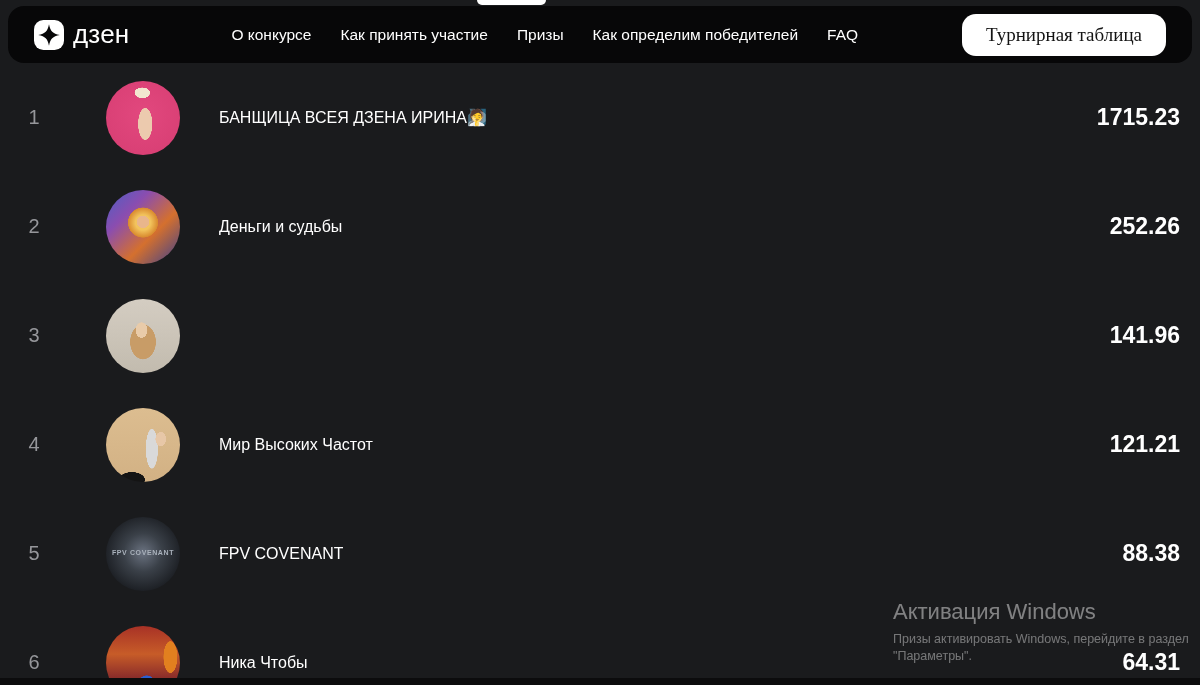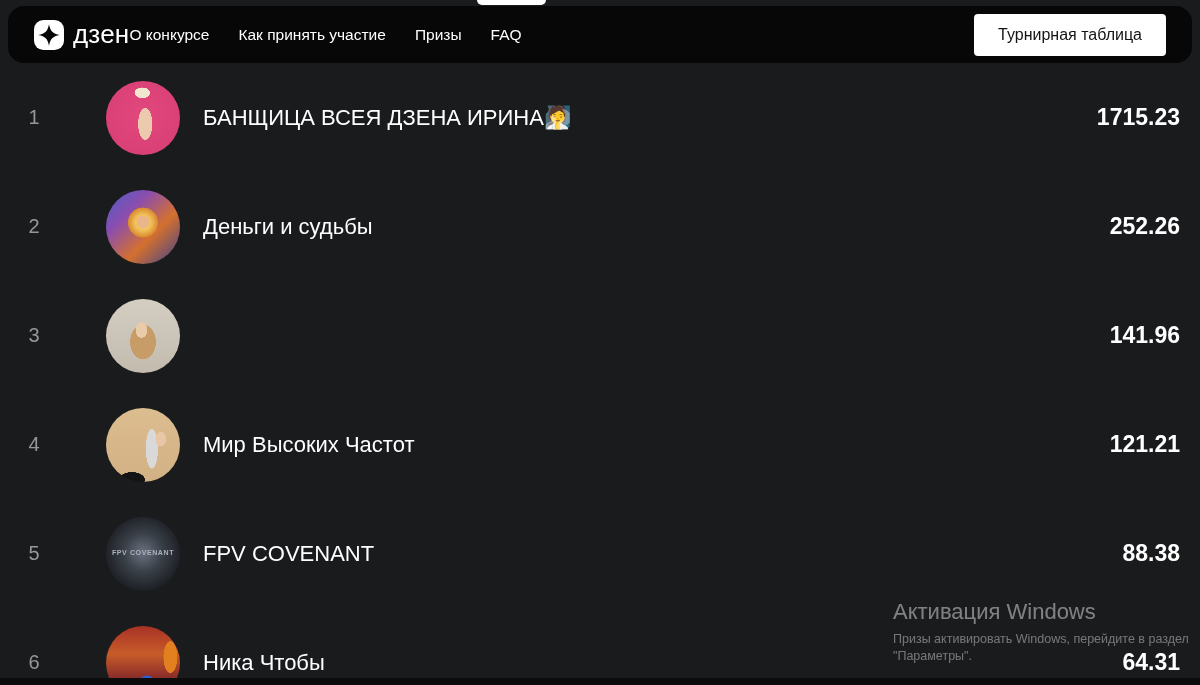--- a/index.html
+++ b/index.html
@@ -23,32 +23,32 @@
     position:absolute;left:8px;right:8px;top:6px;height:57px;
     background:var(--header-bg);
     border-radius:16px;
     display:flex;align-items:center;
     padding:0 26px;
     z-index:5;
   }
   .logo{display:flex;align-items:center;gap:9px;cursor:pointer;}
   .logo-icon{width:30px;height:30px;display:block;}
   .logo-text{font-size:26px;font-weight:500;letter-spacing:.2px;color:var(--text);}
-  .nav{display:flex;align-items:center;gap:29px;}
+  .nav{display:flex;align-items:center;gap:29px;margin-left:102px;}
   .nav-item{
     font-size:15.5px;font-weight:500;color:var(--text);
     cursor:pointer;white-space:nowrap;
   }
   .header-btn{
     margin-left:auto;
     background:var(--button-bg);color:var(--button-text);
-    border:none;border-radius:4px;
+    border:none;border-radius:14px;
     height:42px;padding:0 24px;
-    font-size:16px;font-weight:500;
-    font-family:Liberation Sans, sans-serif;
+    font-size:19px;font-weight:500;
+    font-family:Liberation Serif, serif;
     cursor:pointer;white-space:nowrap;
   }
   
   .top-notch{
     position:absolute;left:477px;top:0;width:69px;height:5px;
     background:#ffffff;border-radius:0 0 7px 7px;z-index:6;
   }
   
   .rows{position:absolute;left:0;right:0;top:63px;}
   .row{
@@ -65,22 +65,22 @@
     width:74px;height:74px;border-radius:50%;
     margin-left:62px;flex:0 0 auto;
     display:flex;align-items:center;justify-content:center;
     overflow:hidden;
   }
   .avatar-text{
     font-size:7px;letter-spacing:.6px;color:#aab2bc;
     text-align:center;line-height:1.2;font-weight:700;
   }
   .title{
-    margin-left:23px;
-    font-size:22px;font-weight:400;color:var(--text);
+    margin-left:39px;
+    font-size:16px;font-weight:400;color:var(--text);
     white-space:nowrap;overflow:hidden;
   }
   .score{
     margin-left:auto;
     font-size:23px;font-weight:700;color:var(--text);
     white-space:nowrap;
   }
   
   .avatar-1{
     background:
@@ -141,20 +141,21 @@
     <svg class="logo-icon" viewBox="0 0 32 32" aria-hidden="true">
       <rect x="0" y="0" width="32" height="32" rx="10" fill="#ffffff"></rect>
       <path d="M16 4.5 C17.6 12.2 19.8 14.4 27.5 16 C19.8 17.6 17.6 19.8 16 27.5 C14.4 19.8 12.2 17.6 4.5 16 C12.2 14.4 14.4 12.2 16 4.5 Z" fill="#070708"></path>
     </svg>
     <span class="logo-text">дзен</span>
   </div>
   <nav class="nav" id="nav">
       <div class="nav-item">О конкурсе</div>
       <div class="nav-item">Как принять участие</div>
       <div class="nav-item">Призы</div>
+      <div class="nav-item">Как определим победителей</div>
       <div class="nav-item">FAQ</div>
     </nav>
   <button class="header-btn">Турнирная таблица</button>
 </header>
 
 <main class="rows" id="rows">
   <div class="row">
     <div class="rank">1</div>
     <div class="avatar avatar-1">
       <span class="avatar-text"></span>

